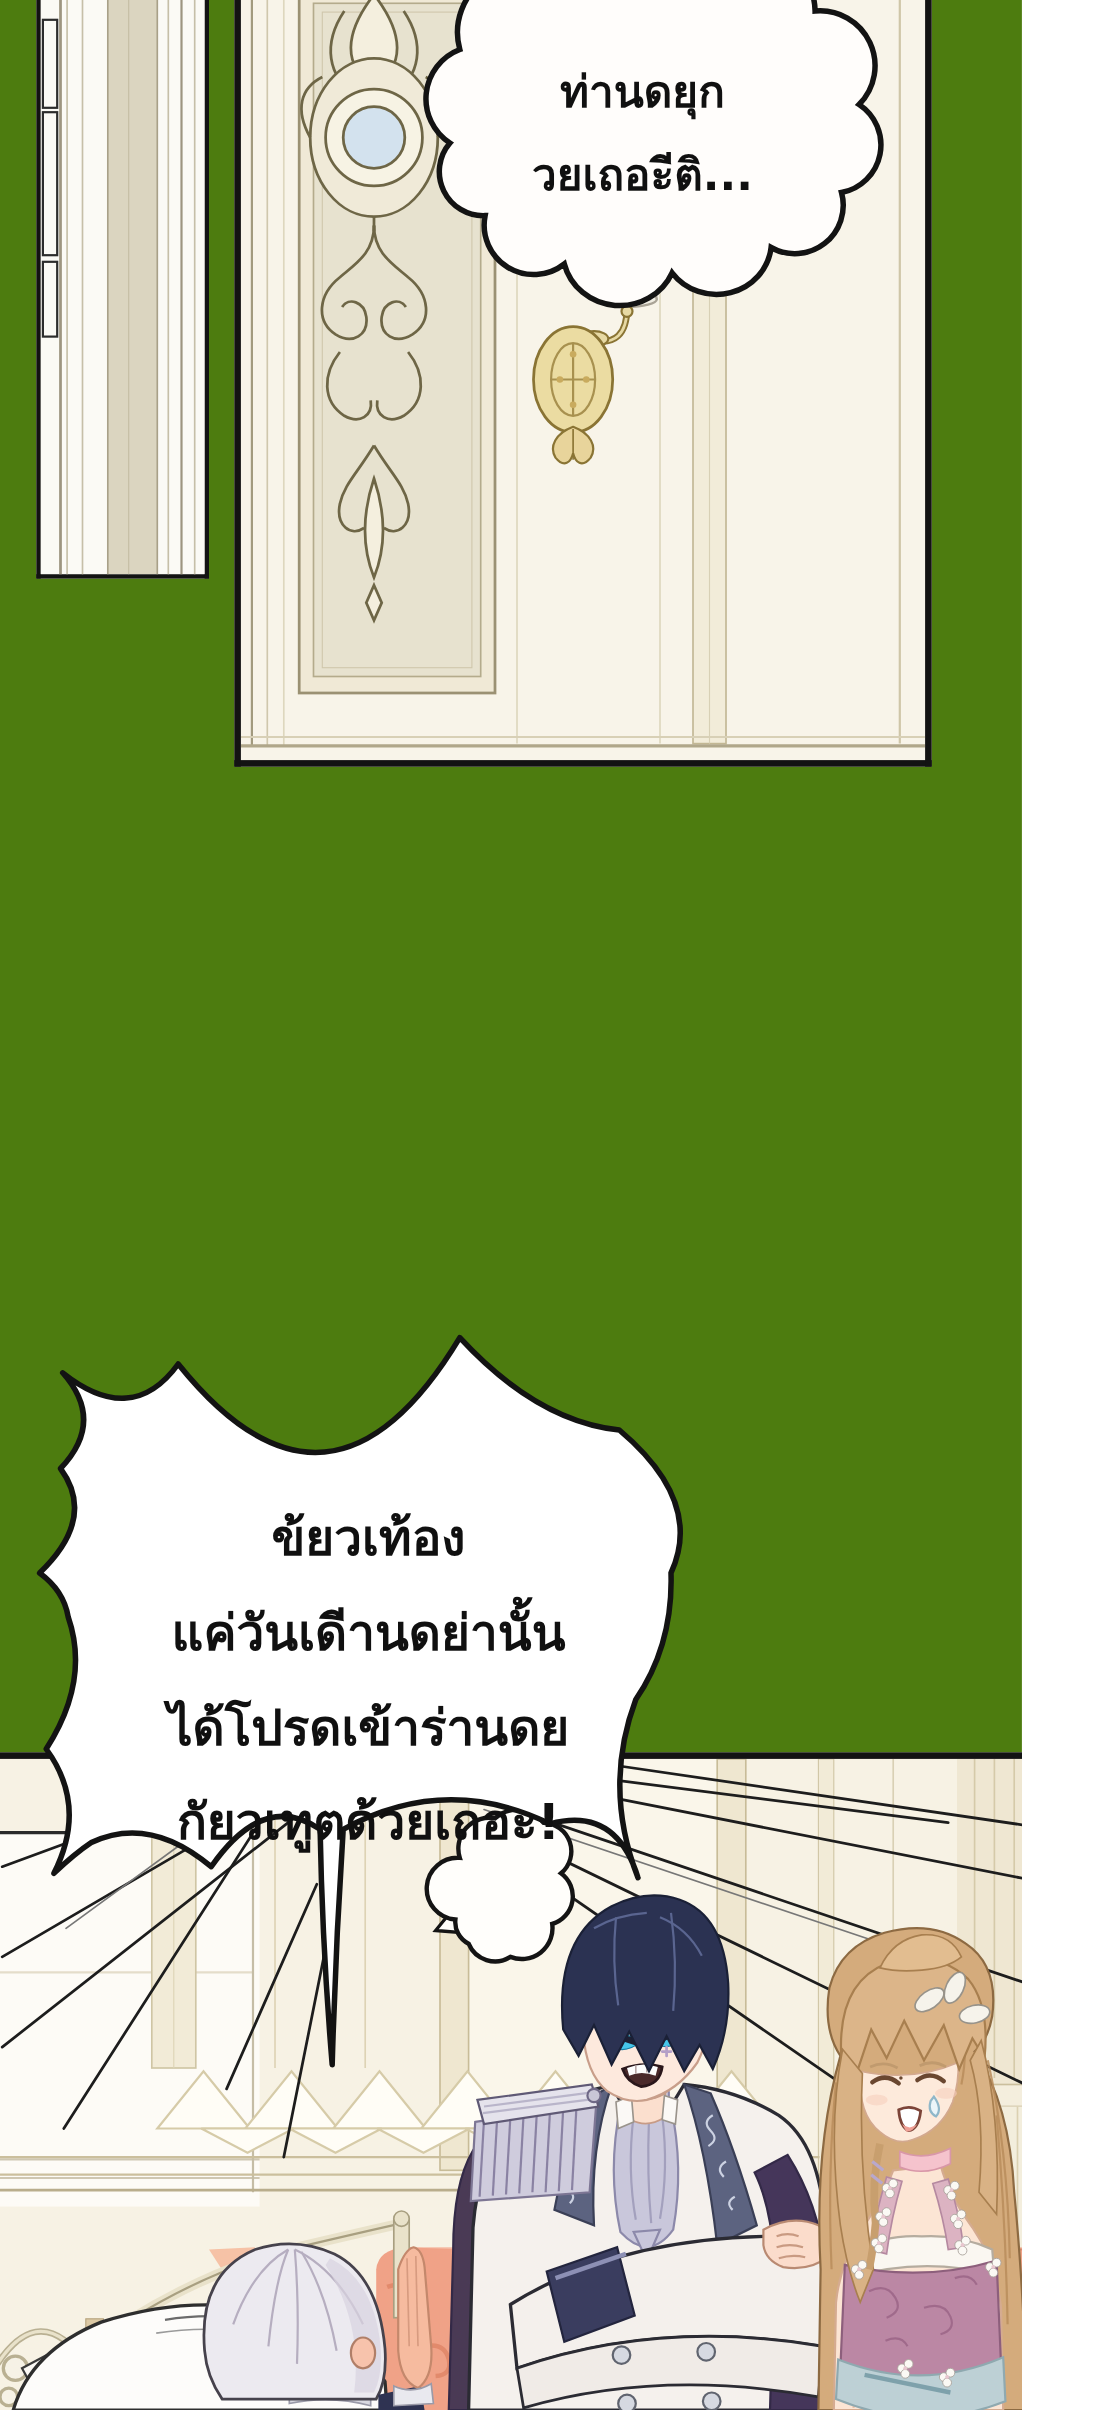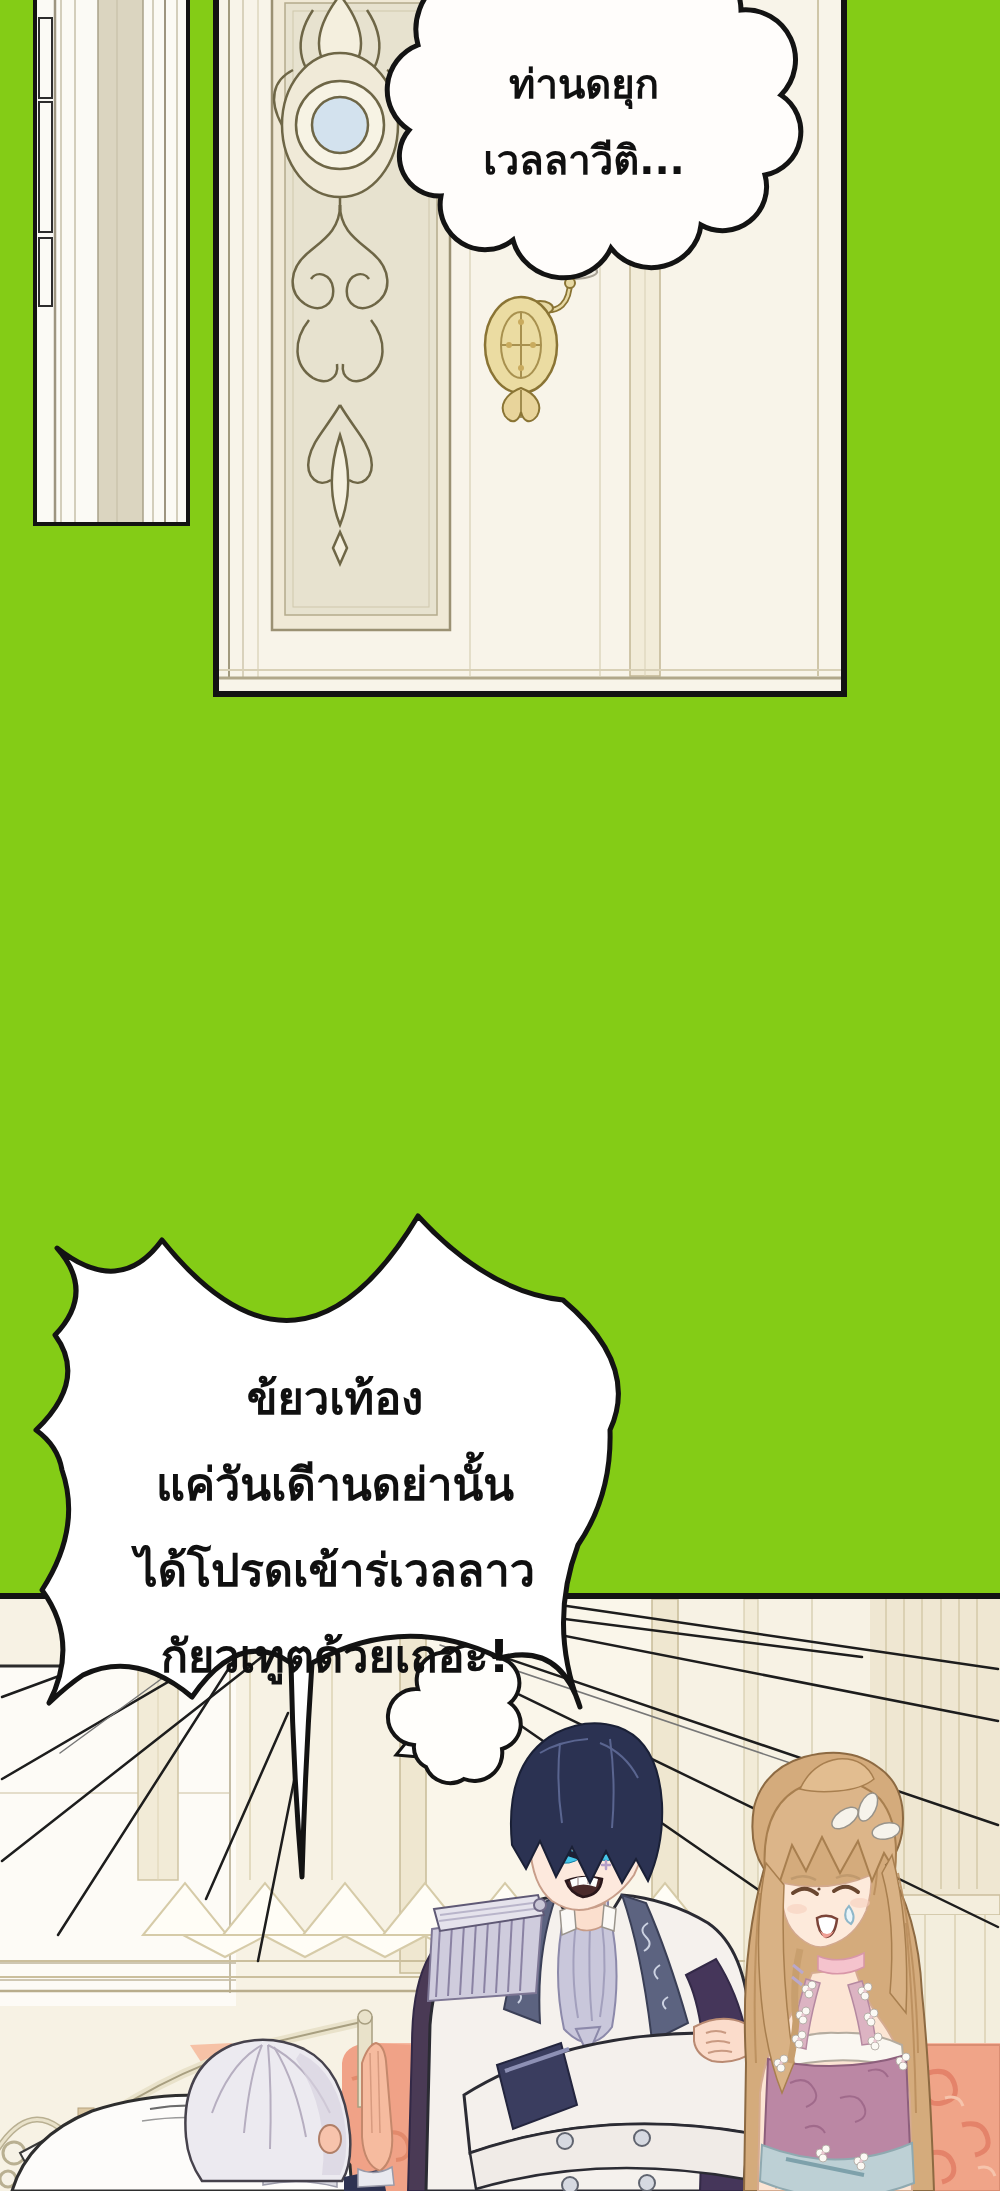--- a/index.html
+++ b/index.html
@@ -1,16 +1,16 @@
 <!DOCTYPE html>
 <html><head>
 <meta charset="utf-8">
 <style>
   html,body{margin:0;padding:0;background:#ffffff;}
-  .page{position:relative;width:1000px;height:2191px;background:#84cc16;overflow:hidden;
+  .page{position:relative;width:929px;height:2191px;background:#4d7c0f;overflow:hidden;
         font-family:"DejaVu Sans","Liberation Sans",sans-serif;}
   .panel{position:absolute;box-sizing:border-box;background:#faf8f1;}
   .panel-strip{left:33px;top:0;width:157px;height:526px;
     border-left:4px solid #131313;border-right:4px solid #131313;border-bottom:4px solid #131313;}
   .panel-main{left:213px;top:0;width:634px;height:697px;background:#f8f4e9;
     border-left:6px solid #131313;border-right:6px solid #131313;border-bottom:6px solid #131313;}
   .panel-bottom{left:0;top:1593px;width:1000px;height:598px;background:#f7f2e4;
     border-top:6px solid #131313;}
   svg{display:block;}
   .overlay{position:absolute;pointer-events:none;}
@@ -113,21 +113,21 @@
         <path d="M 196,130 A 48 48 0 0 1 205 45 A 62 60 0 0 1 300 -20 A 70 65 0 0 1 430 -25
                  A 56 54 0 0 1 528 10 A 50 50 0 0 1 568 95 A 44 44 0 0 1 552 175
                  A 44 44 0 0 1 488 225 A 50 48 0 0 1 398 248 A 52 50 0 0 1 300 240
                  A 45 45 0 0 1 228 196 A 40 40 0 0 1 196 130 Z" fill="#fffdfb" stroke="#131313" stroke-width="5"></path>
       </g>
     </svg>
   </div>
 
   <div class="bubble-text bubble-text-top">
     <div>ท่านดยุก</div>
-    <div>เวลลาวีติ...</div>
+    <div>วยเถอะีติ...</div>
   </div>
 
   <div class="panel panel-bottom">
     <svg width="1000" height="592" viewBox="0 6 1000 592">
       <rect x="0" y="6" width="1000" height="592" fill="#f7f2e4"></rect>
 
       <g>
         <rect x="0" y="73" width="236" height="340" fill="#fdfbf6"></rect>
         <line x1="0" y1="73" x2="98" y2="73" stroke="#2b2b2b" stroke-width="3"></line>
         <line x1="0" y1="200" x2="230" y2="200" stroke="#e4ddca" stroke-width="2"></line>
@@ -488,17 +488,17 @@
              Q 80,462 42,410
              Q 82,348 62,290
              Q 58,266 36,250
              Q 88,200 55,155
              Q 96,112 57,68 Z" fill="#ffffff" stroke="#131313" stroke-width="5" stroke-linejoin="round"></path>
   </svg>
 
   <div class="bubble-text burst-text">
     <div>ข้ยวเท้อง</div>
     <div>แค่วันเดีานดย่านั้น</div>
-    <div>ได้โปรดเข้าร่เวลลาว</div>
+    <div>ได้โปรดเข้าร่านดย</div>
     <div>กัยวเทูตด้วยเถอะ!</div>
   </div>
 
 </div>
 
 </body></html>

